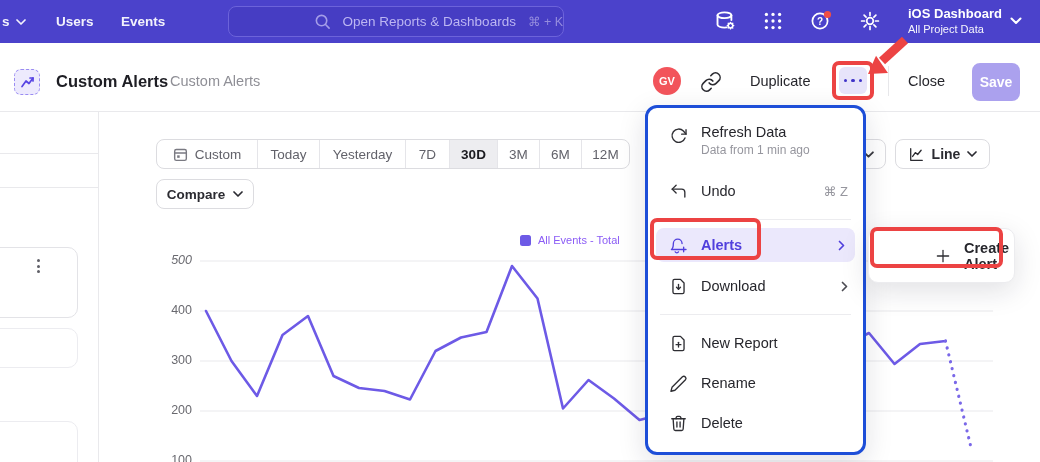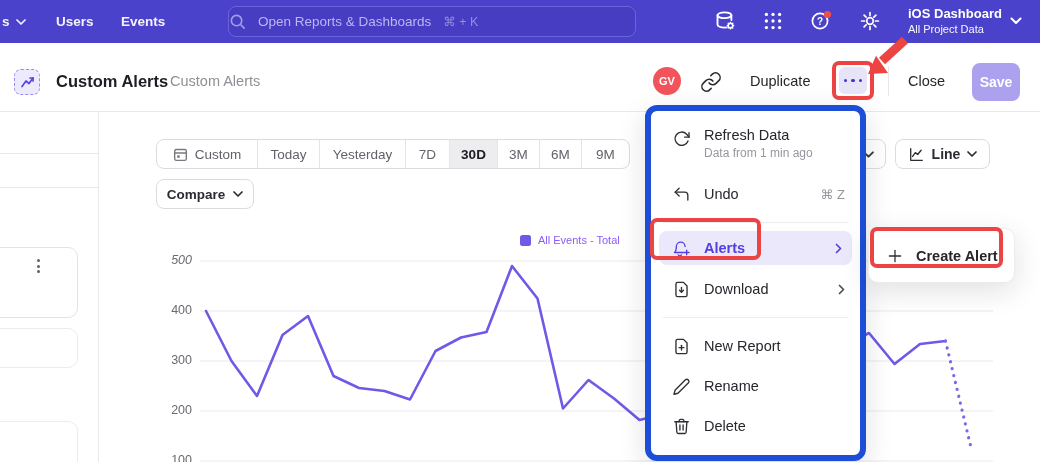--- a/index.html
+++ b/index.html
@@ -5,21 +5,21 @@
   * { margin:0; padding:0; box-sizing:border-box; }
   body { font-family:"Liberation Sans", sans-serif; background:#fff; }
   .screen { position:relative; width:1040px; height:462px; overflow:hidden; background:#fff; }
 
   
   .topbar { position:absolute; left:0; top:0; width:1040px; height:43px; background:#4b42cb; display:flex; align-items:center; z-index:5; }
   .topbar .navtxt { color:rgba(255,255,255,.93); font-size:13.5px; font-weight:600; }
   .nav-partial { position:absolute; left:2px; display:flex; align-items:center; gap:6px; }
   .nav-users { position:absolute; left:56px; }
   .nav-events { position:absolute; left:121px; }
-  .searchpill { position:absolute; left:228px; top:6px; width:408px; height:31px; background:#463dc3; border:1px solid #6c63da; border-radius:8px; display:flex; align-items:center; justify-content:flex-start; gap:12px; cursor:text; }
+  .searchpill { position:absolute; left:228px; top:6px; width:336px; height:31px; background:#463dc3; border:1px solid #6c63da; border-radius:8px; display:flex; align-items:center; justify-content:flex-end; gap:12px; cursor:text; }
   .searchpill .ph { color:#bcb6f2; font-size:13.5px; }
   .searchpill .sc { color:#958dde; font-size:12.5px; }
   .tb-icon { position:absolute; top:10px; width:22px; height:22px; color:#fff; cursor:pointer; }
   .project { position:absolute; left:908px; top:5px; color:#fff; cursor:pointer; }
   .project .pname { font-size:13px; font-weight:700; line-height:17px; }
   .project .pscope { font-size:11px; font-weight:400; line-height:14px; opacity:.95; }
   .proj-chev { position:absolute; left:1010px; top:17px; color:#fff; }
 
   
   .header { position:absolute; left:0; top:43px; width:1040px; height:69px; background:#fff; border-bottom:1px solid #e9e9ec; z-index:5; }
@@ -52,36 +52,36 @@
   .line-btn { position:absolute; left:895px; top:139px; width:95px; height:30px; border:1px solid #dcdce0; border-radius:8px; background:#fff; display:flex; align-items:center; justify-content:center; gap:7px; font-size:14px; font-weight:600; color:#2b2b31; cursor:pointer; z-index:2; }
 
   
   .chart-svg { position:absolute; left:0; top:0; z-index:1; }
   .legend { position:absolute; left:520px; top:234px; display:flex; align-items:center; gap:7px; z-index:1; cursor:pointer; }
   .legend .sq { width:11px; height:11px; border-radius:2.5px; }
   .legend .lt { font-size:11px; color:#8b5cf6; }
   .ylab { position:absolute; width:42px; text-align:right; font-size:12.5px; color:#69696f; z-index:1; }
 
   
-  .menu { position:absolute; left:645px; top:105px; width:221px; background:#fff; border:6px solid #1d4ed8; border-radius:12px; box-shadow:0 8px 28px rgba(20,20,43,.13); padding:11px 0 9px; z-index:10; }
+  .menu { position:absolute; left:645px; top:105px; width:221px; background:#fff; border:3px solid #1d4ed8; border-radius:12px; box-shadow:0 8px 28px rgba(20,20,43,.13); padding:11px 0 9px; z-index:10; }
   .mi { height:40px; display:flex; align-items:center; gap:13px; padding:0 15px 0 21px; font-size:14.5px; color:#26262c; cursor:pointer; }
   .mi .ic { width:19px; height:19px; flex:0 0 19px; color:#2e2e33; }
   .mi.two-line { height:52px; align-items:flex-start; padding-top:5px; }
   .mi .col { display:flex; flex-direction:column; gap:3px; }
   .mi .sub { font-size:12px; color:#96969e; }
   .mi .shortcut { margin-left:auto; font-size:13px; color:#96969e; }
   .mi .chev { margin-left:auto; color:#4c4c53; }
   .menu .div { height:1px; background:#ececef; margin:8px 12px; }
   .mi.alerts { margin:2px 8px 4px; height:34px; border-radius:8px; background:#ebe8fc; color:#5140dd; font-weight:600; padding:0 10px 0 13px; }
   .mi.alerts .ic { color:#5140dd; }
   .mi.alerts .chev { color:#5140dd; }
 
   
   .submenu { position:absolute; left:868px; top:228px; width:147px; background:#fff; border:1px solid #ececef; border-radius:10px; box-shadow:0 8px 28px rgba(20,20,43,.13); padding:8px 0; z-index:10; }
-  .smi { height:37px; display:flex; align-items:center; gap:12px; padding:0 14px 0 17px; font-size:14.5px; font-weight:600; color:#26262c; cursor:pointer; }
+  .smi { height:37px; display:flex; align-items:center; gap:12px; padding:0 14px 0 17px; font-size:14.5px; font-weight:600; color:#26262c; cursor:pointer;margin-left:48px; }
   .smi .ic { width:18px; height:18px; flex:0 0 18px; color:#2e2e33; }
 
   
   .anno { position:absolute; border:4px solid #ec4343; border-radius:7px; z-index:20; pointer-events:none; }
   .anno-ellipsis { left:832px; top:61px; width:42px; height:39px; }
   .anno-alerts { left:650px; top:218px; width:111px; height:42px; }
   .anno-create { left:870px; top:227px; width:133px; height:41px; }
   .anno-arrow { position:absolute; left:856px; top:34px; z-index:21; pointer-events:none; }
 
   svg.str { fill:none; stroke:currentColor; stroke-width:1.7; stroke-linecap:round; stroke-linejoin:round; }
@@ -217,21 +217,21 @@
           <rect x="5" y="10" width="3" height="3" fill="#7a7a82" stroke="none"></rect>
         </svg>
       <span>Custom</span>
     </div>
     <div class="seg" style="width:62px">Today</div>
     <div class="seg" style="width:86px">Yesterday</div>
     <div class="seg" style="width:44px">7D</div>
     <div class="seg sel" style="width:48px">30D</div>
     <div class="seg" style="width:42px">3M</div>
     <div class="seg" style="width:42px">6M</div>
-    <div class="seg" style="width:48px">9M</div>
+    <div class="seg" style="width:48px">12M</div>
   </div>
 
   <div class="compare-btn">
     <span>Compare</span>
     <svg class="str" width="10" height="6" viewBox="0 0 10 6">
         <polyline points="1,1 5,5 9,1"></polyline>
       </svg>
   </div>
 
   <div class="hidden-btn">

